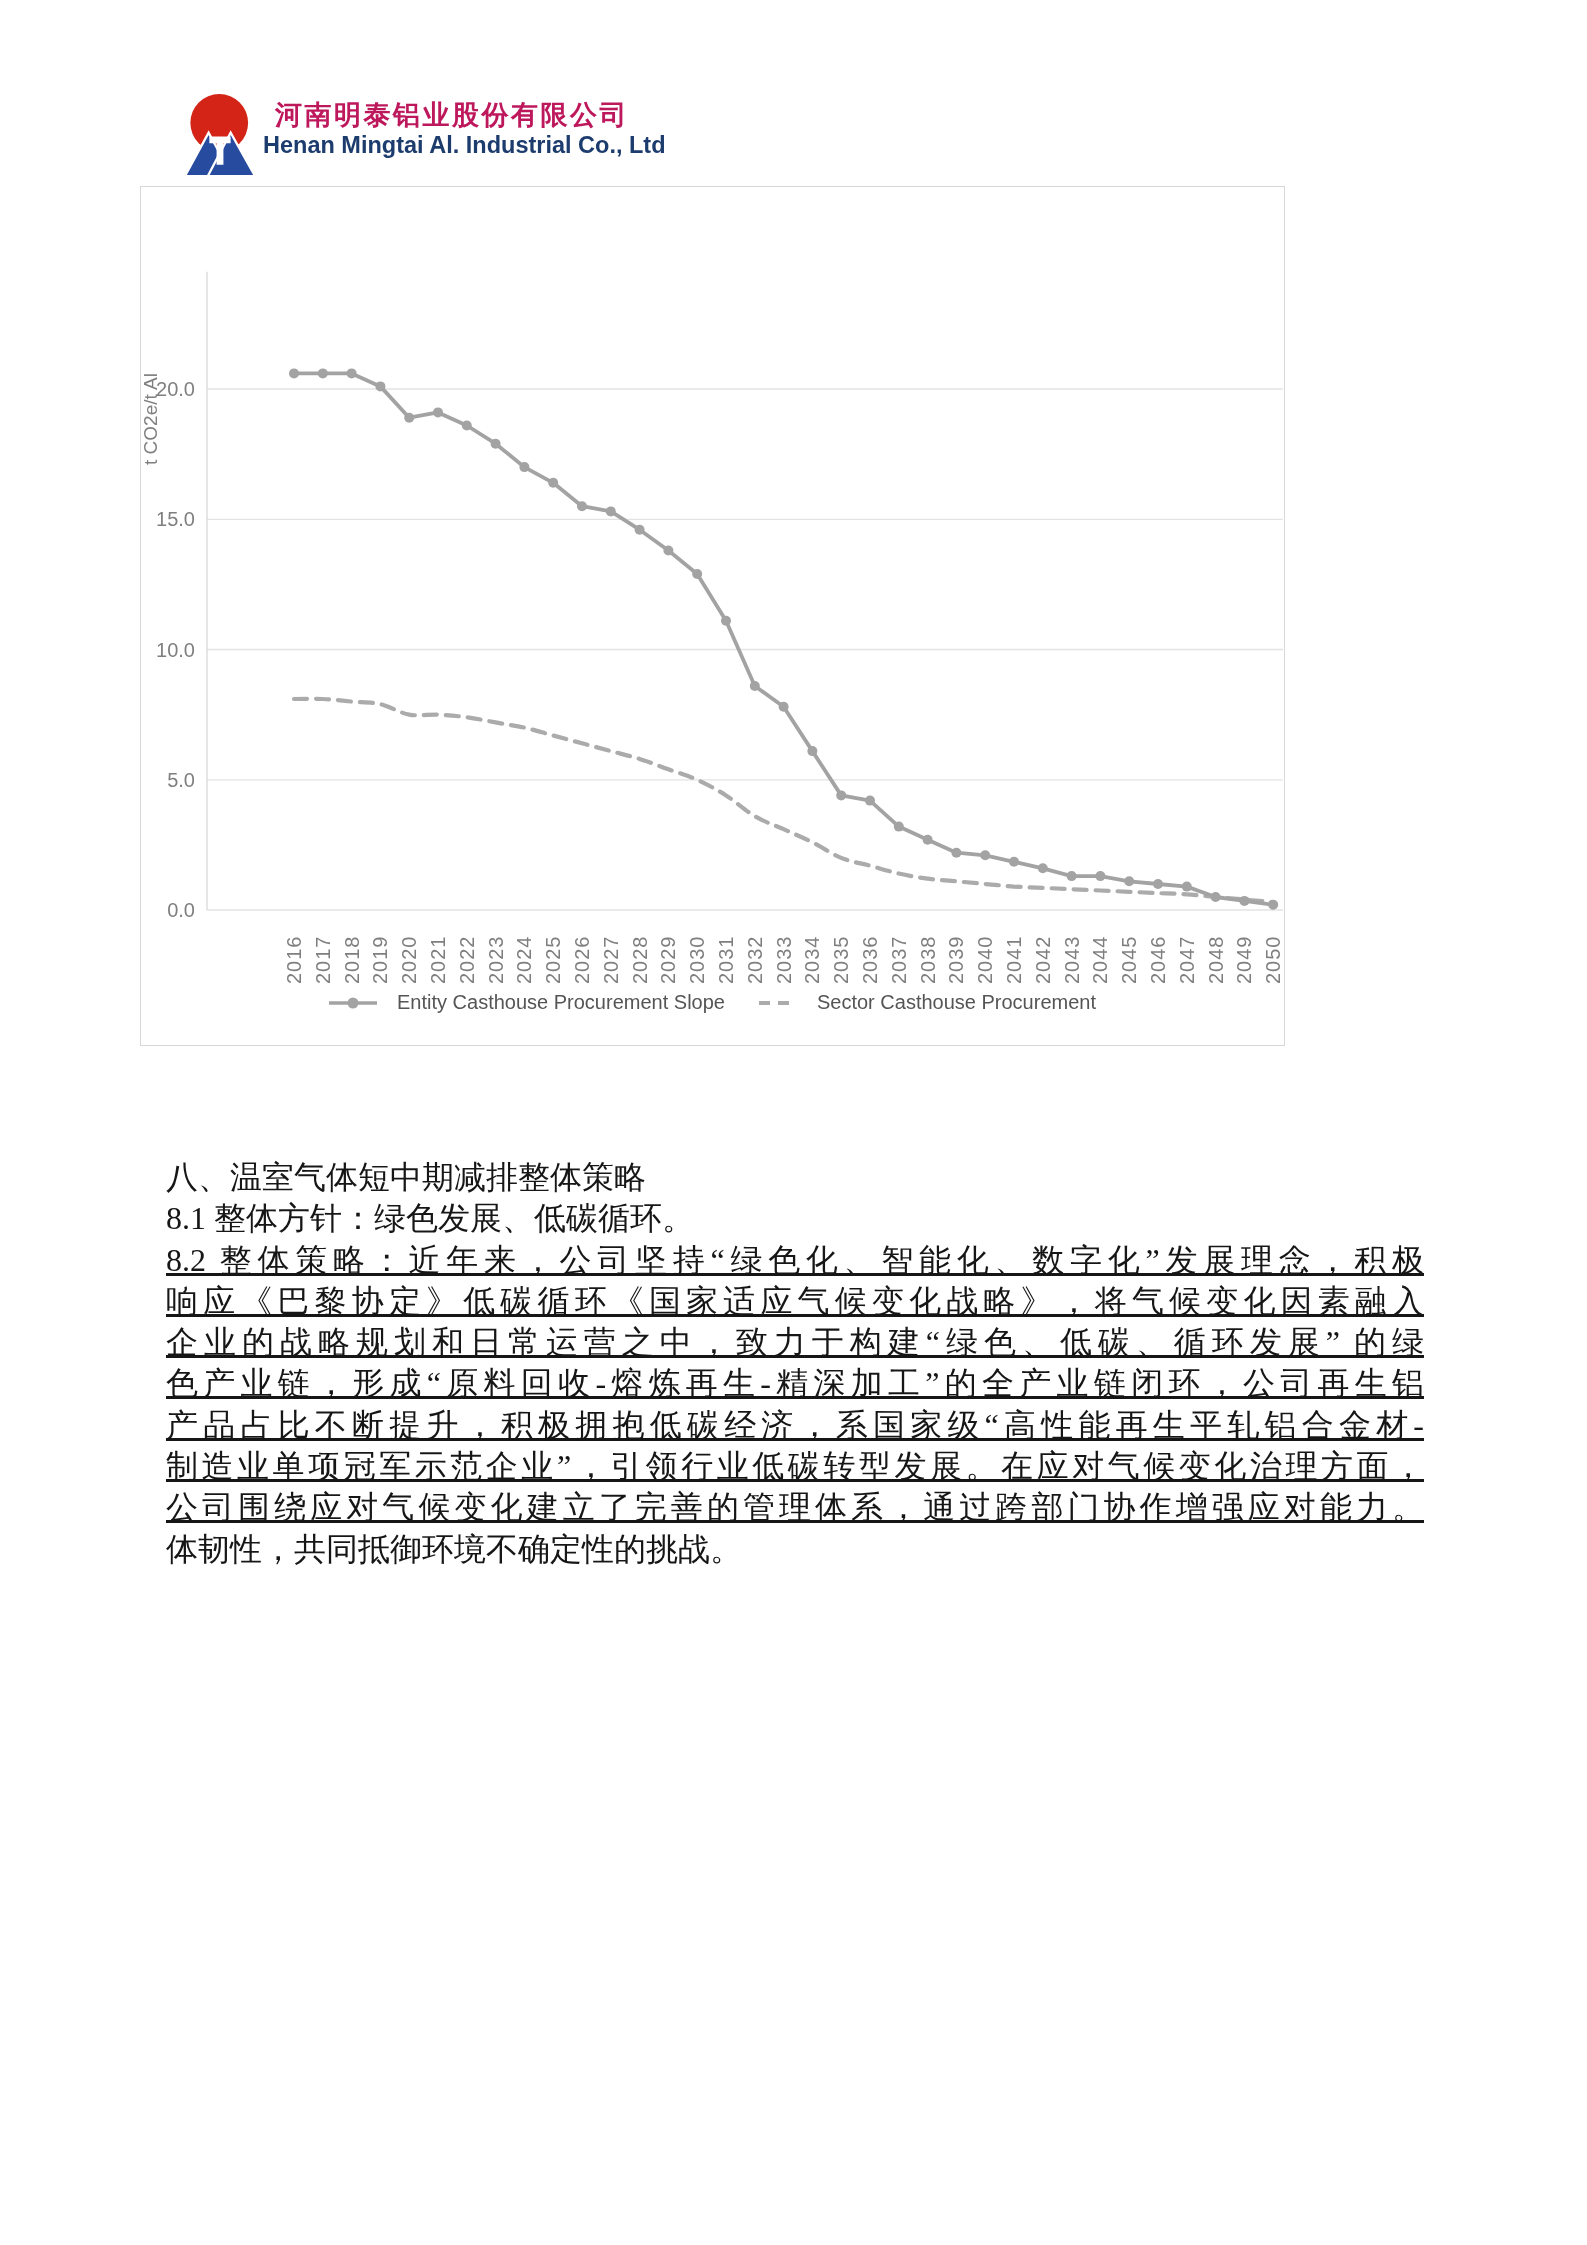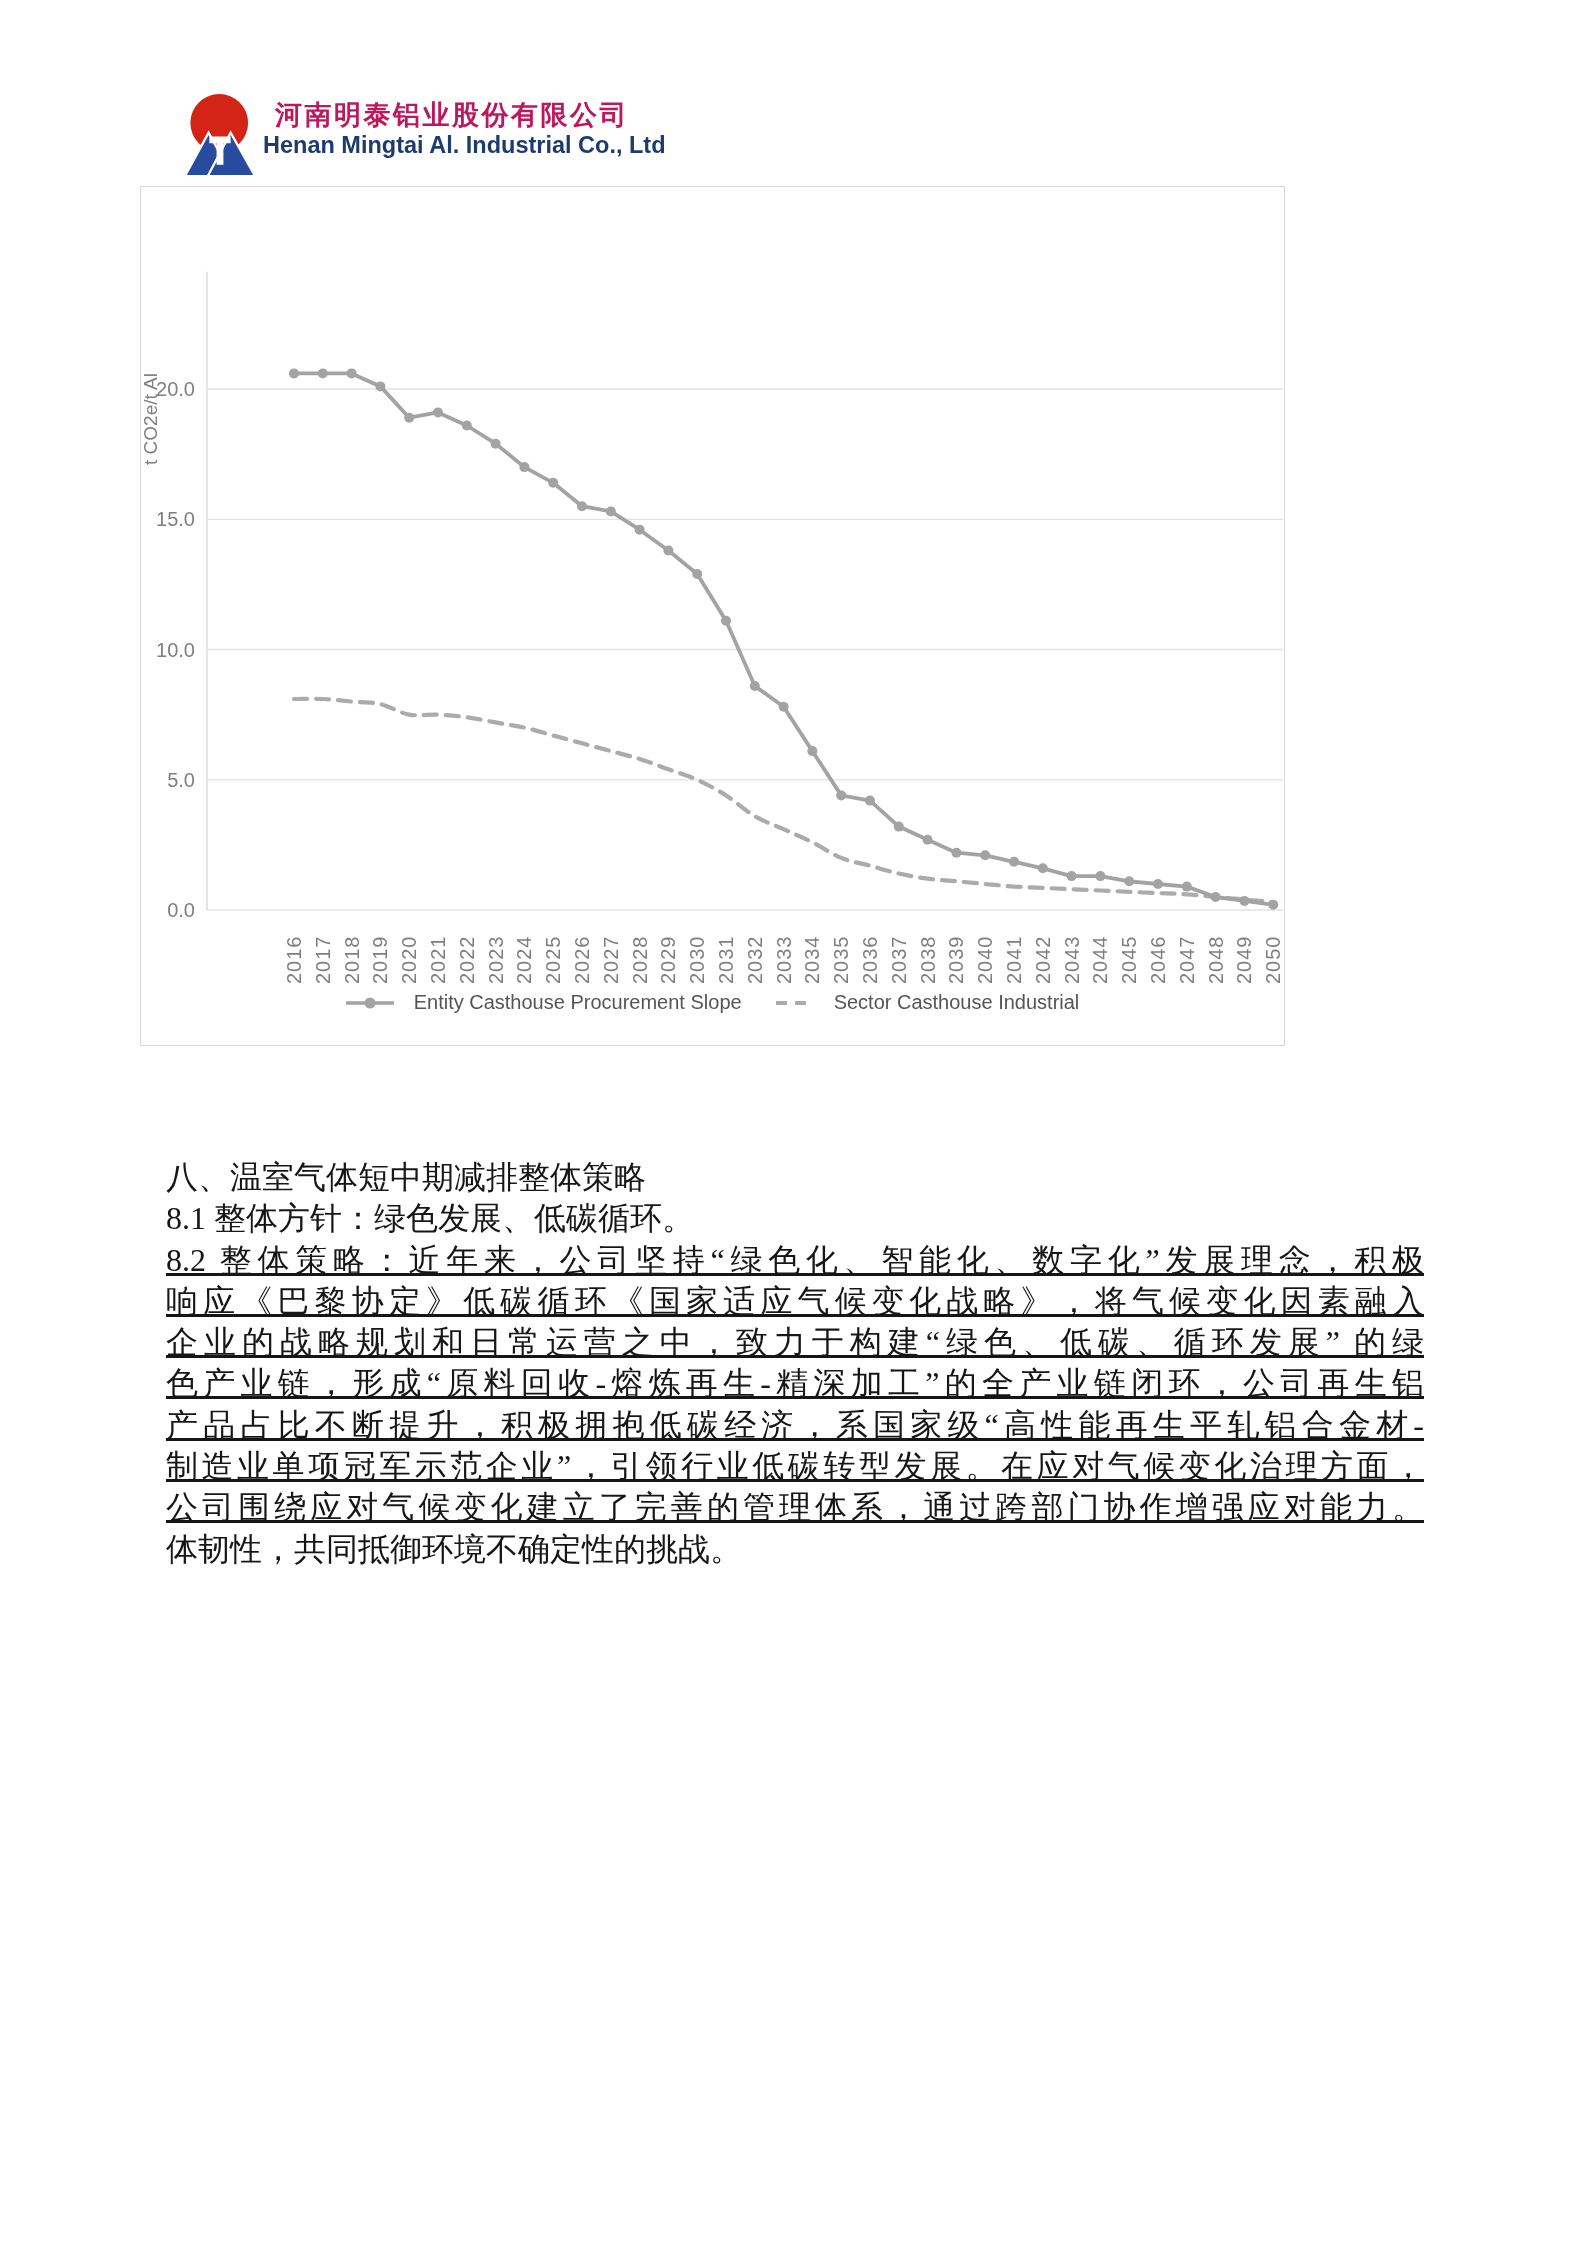--- a/index.html
+++ b/index.html
@@ -140,21 +140,21 @@
             <line x1="0" y1="6" x2="48" y2="6" stroke="#a3a3a3" stroke-width="3.5"></line>
             <circle cx="24" cy="6" r="5.5" fill="#a3a3a3"></circle>
           </svg>
         </span>
       <span class="lg-t">Entity Casthouse Procurement Slope</span>
       <span class="lg-sw" id="lg-sw-1">
           <svg width="38" height="12">
             <line x1="0" y1="6" x2="38" y2="6" stroke="#ababab" stroke-width="4" stroke-dasharray="11 8"></line>
           </svg>
         </span>
-      <span class="lg-t">Sector Casthouse Industrial</span>
+      <span class="lg-t">Sector Casthouse Procurement</span>
     </div>
   </div>
 
   <div class="doc" id="doc-lines">
       <div class="doc-line">八、温室气体短中期减排整体策略</div>
       <div class="doc-line">8.1 整体方针：绿色发展、低碳循环。</div>
       <div class="doc-line just">8.2 整体策略：近年来，公司坚持“绿色化、智能化、数字化”发展理念，积极</div>
       <div class="doc-line just">响应《巴黎协定》低碳循环《国家适应气候变化战略》，将气候变化因素融入</div>
       <div class="doc-line just">企业的战略规划和日常运营之中，致力于构建“绿色、低碳、循环发展” 的绿</div>
       <div class="doc-line just">色产业链，形成“原料回收-熔炼再生-精深加工”的全产业链闭环，公司再生铝</div>

